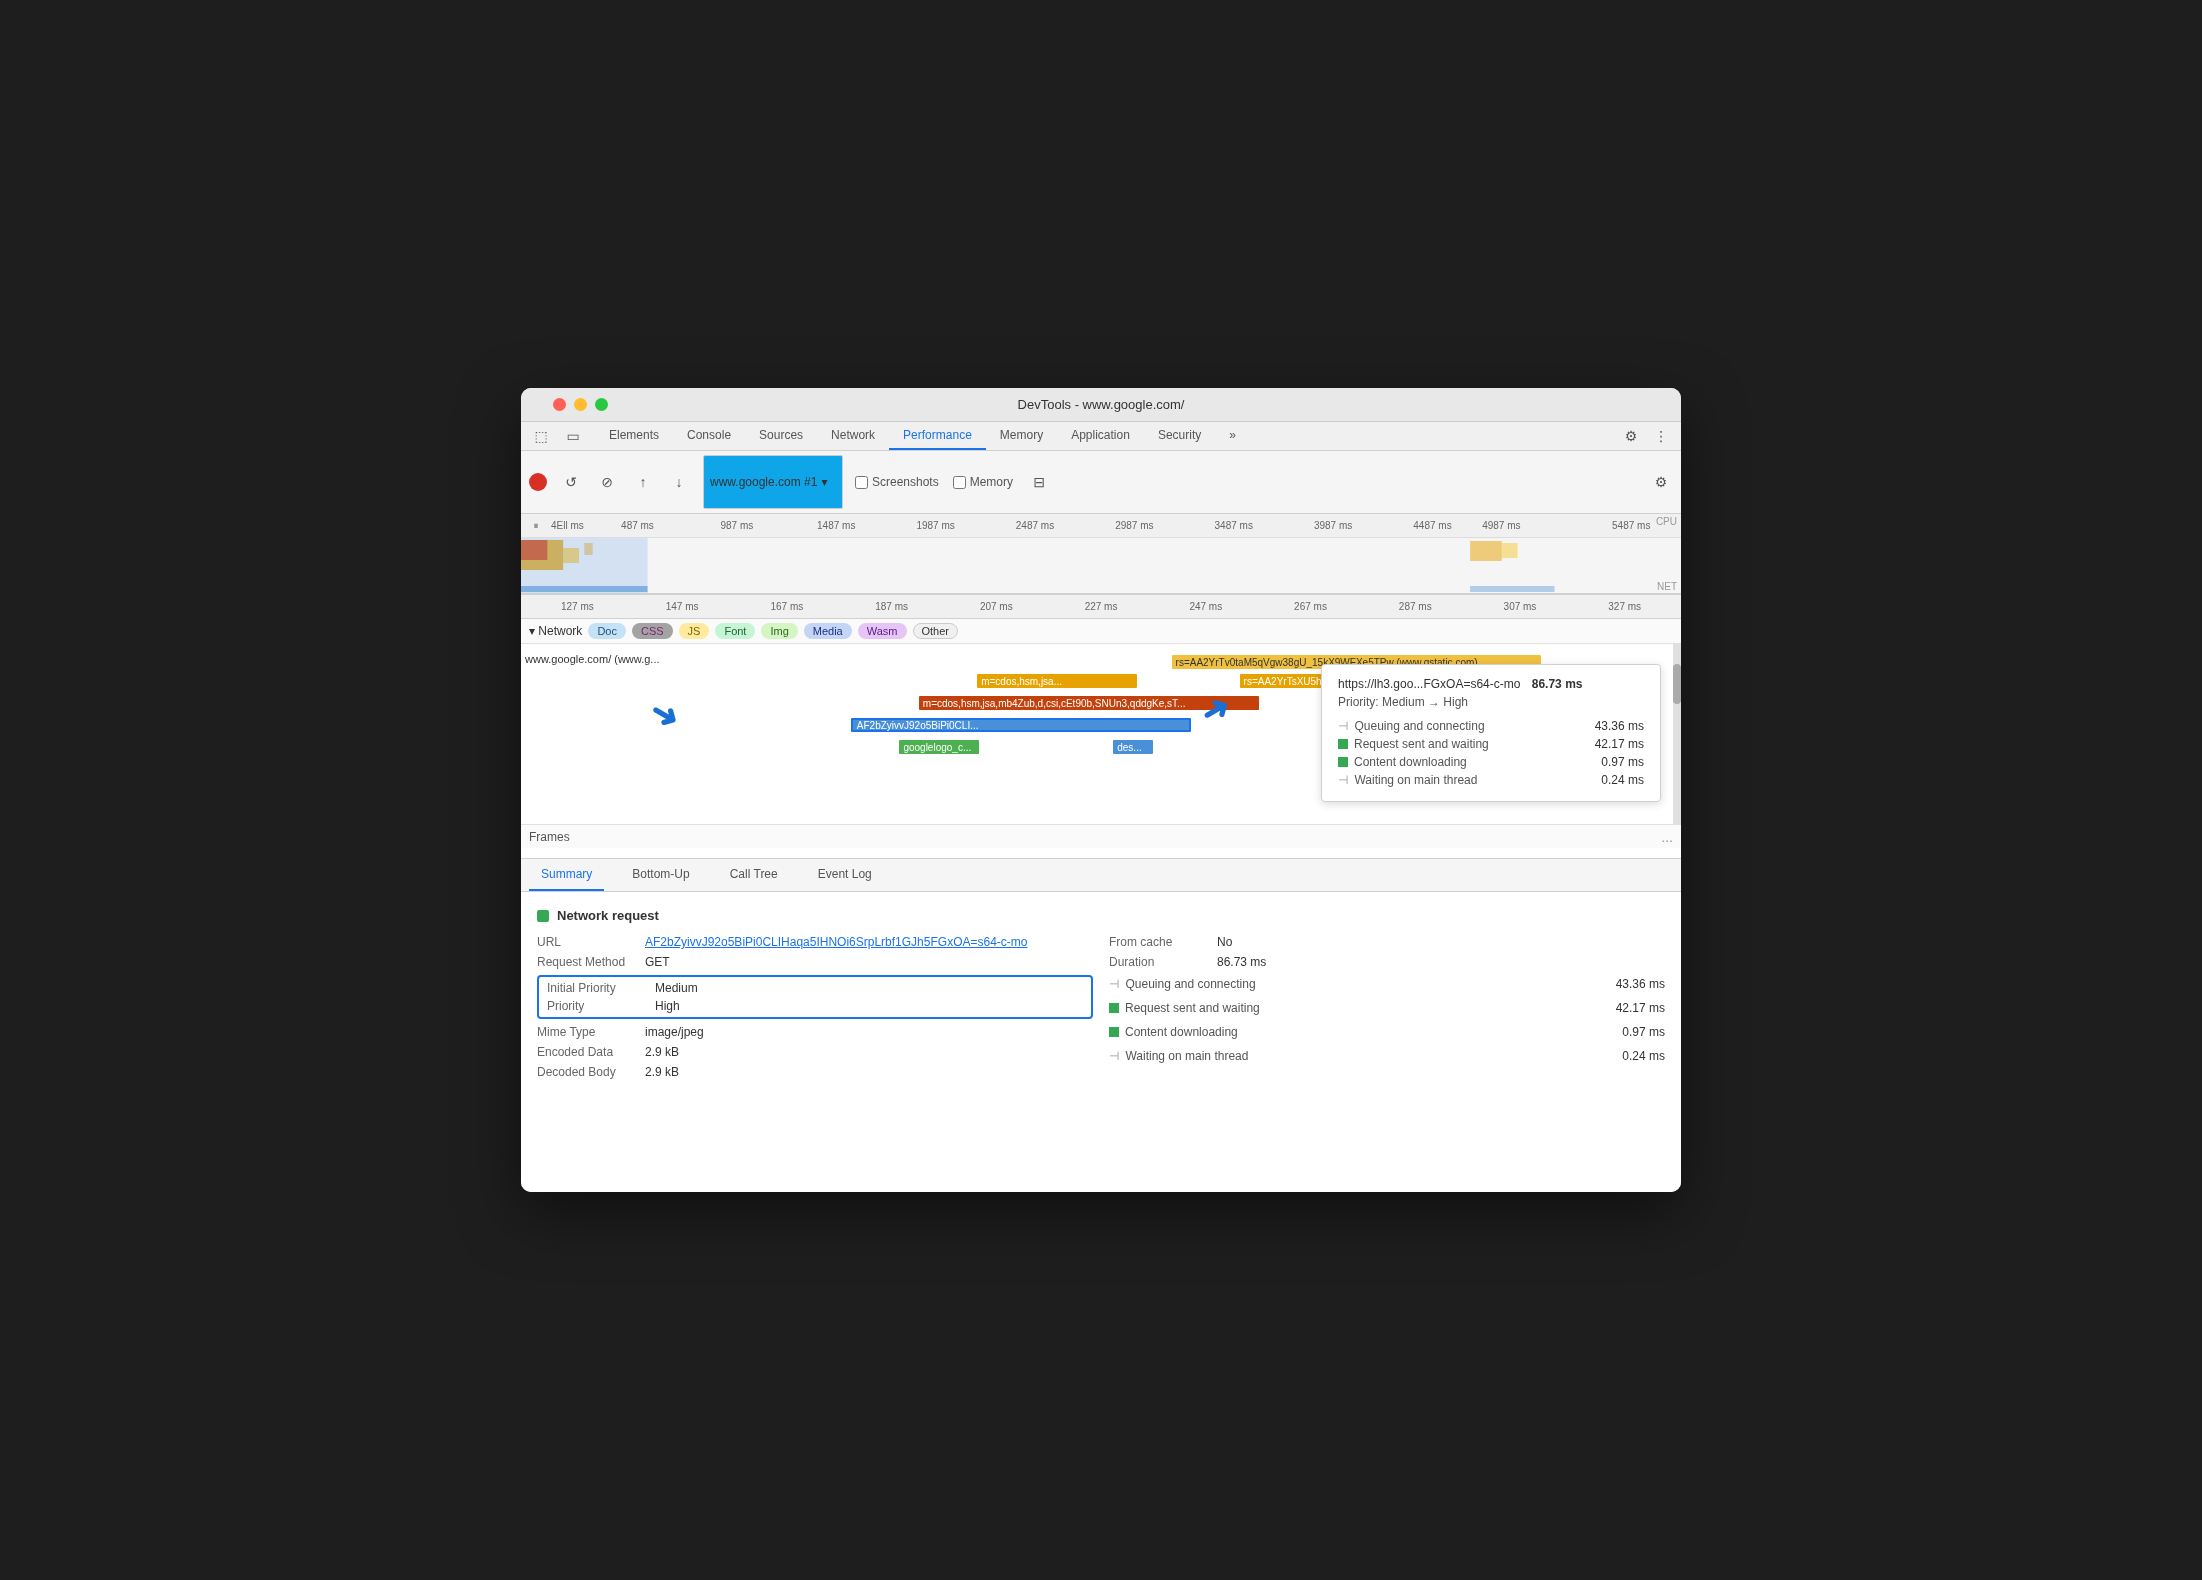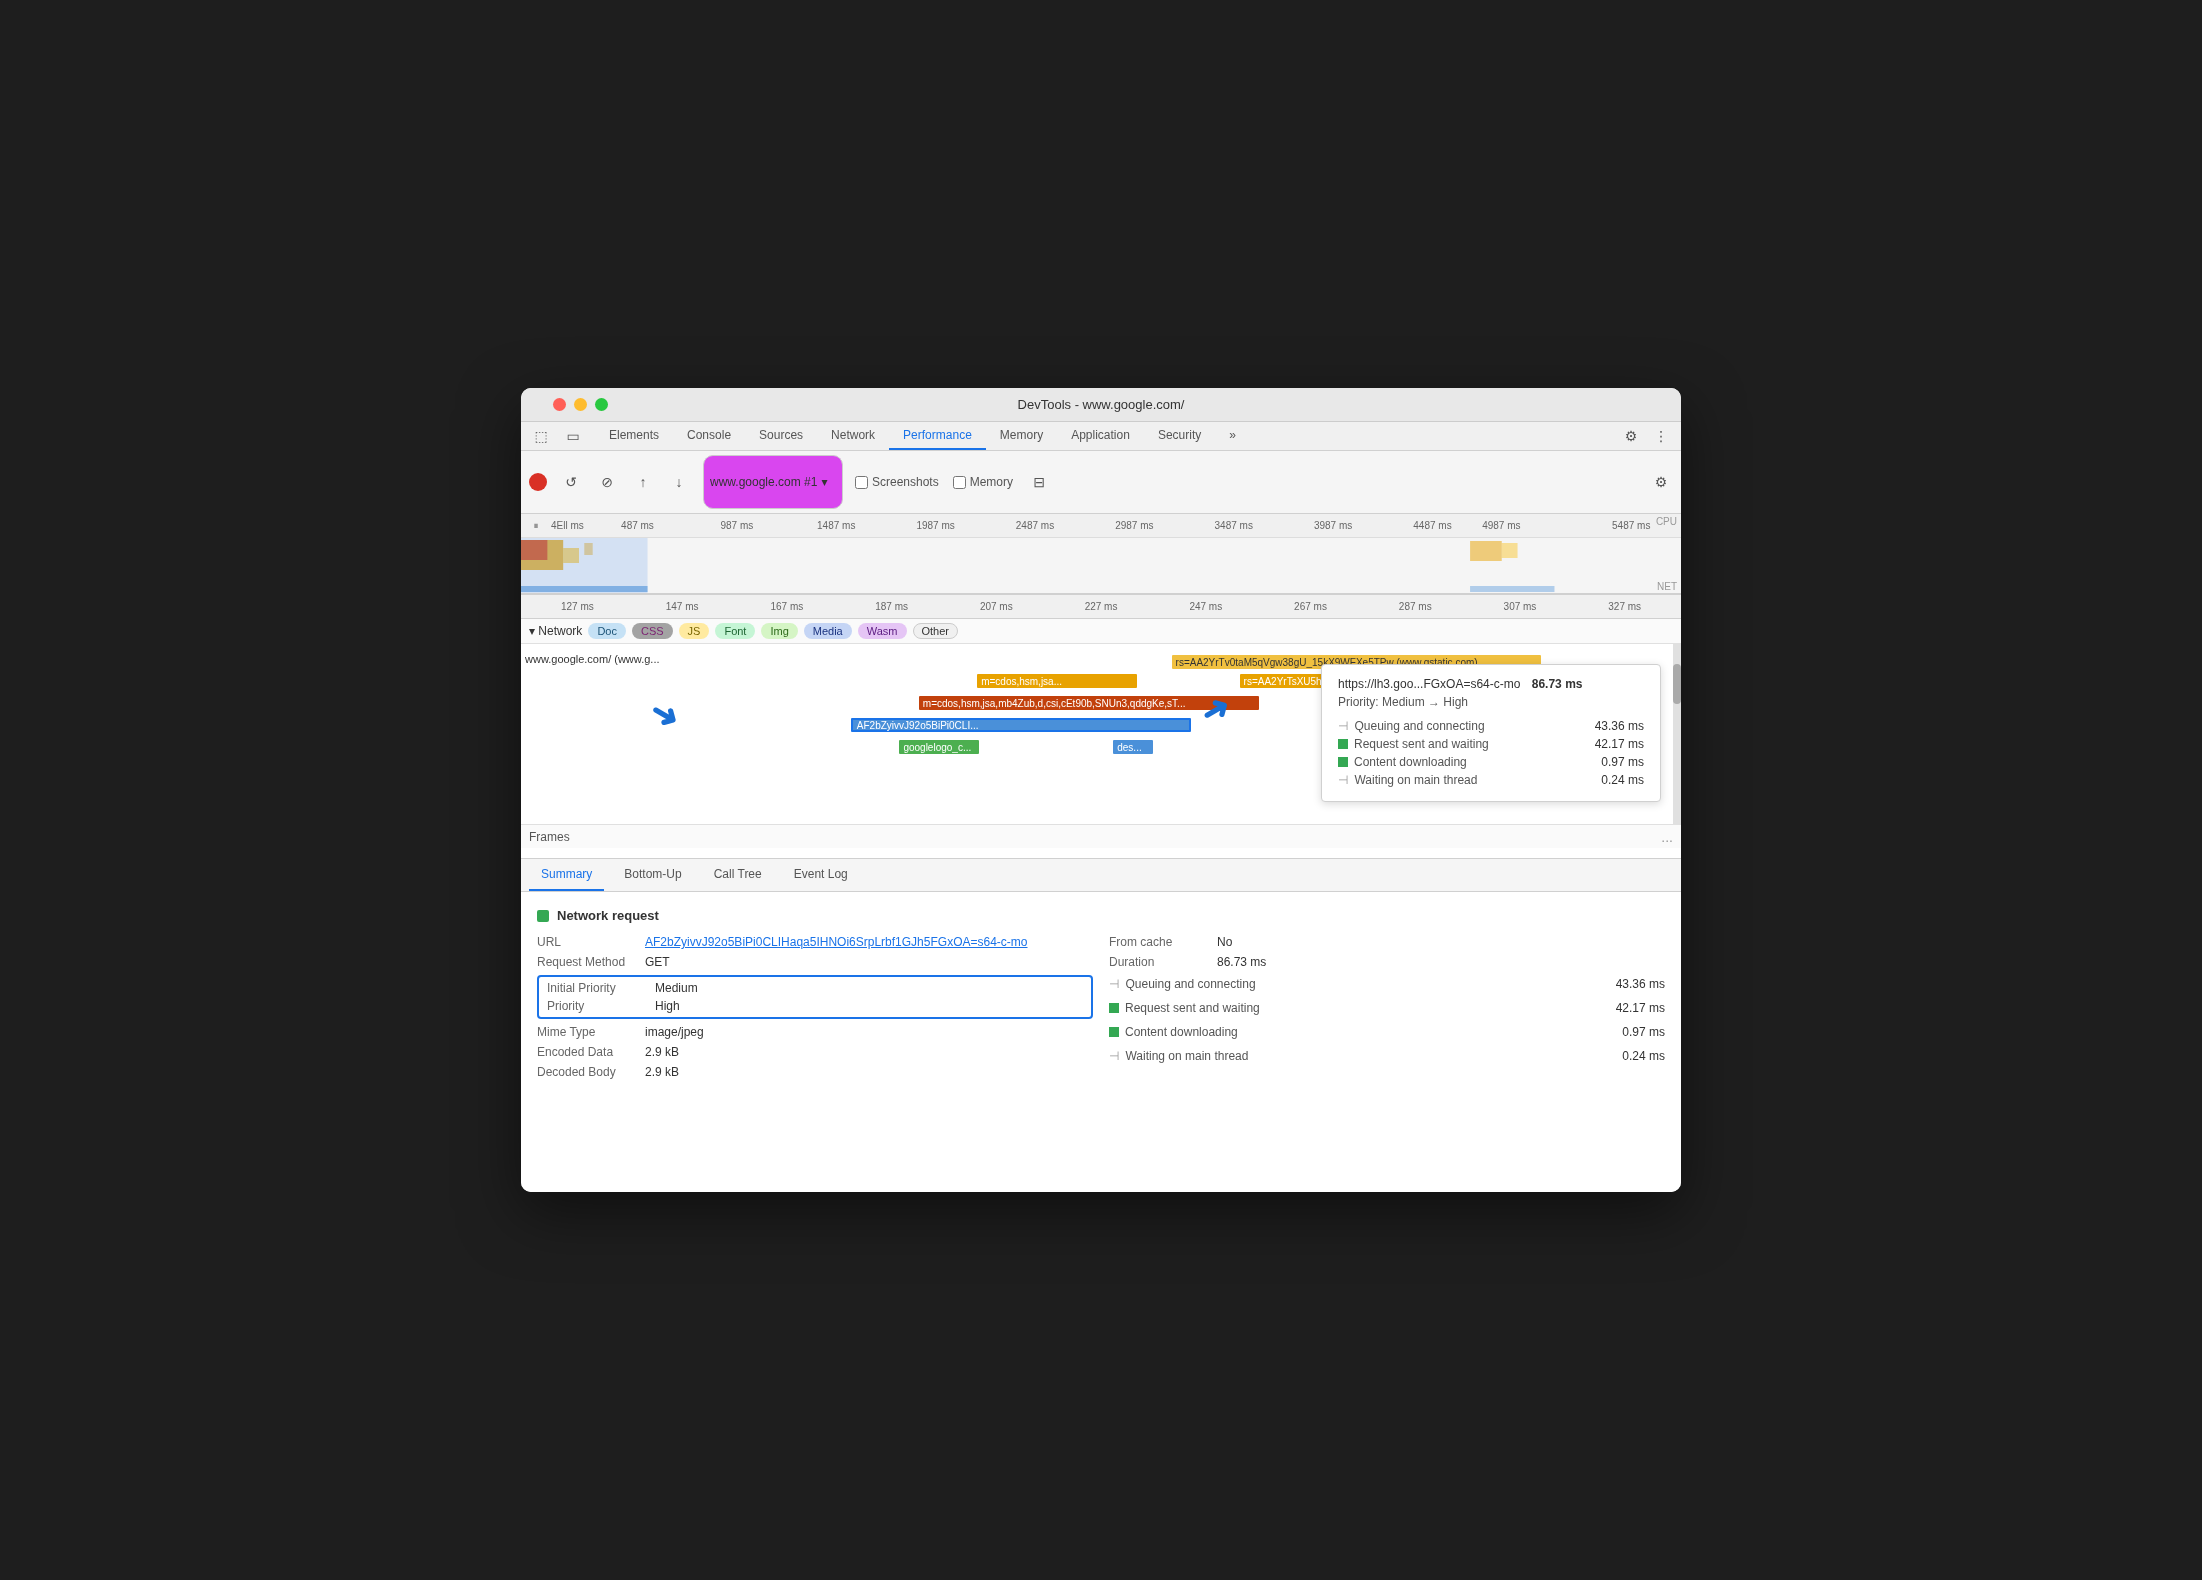--- a/index.html
+++ b/index.html
@@ -99,23 +99,23 @@
       gap: 12px;
     }
     .record-btn {
       width: 18px; height: 18px;
       border-radius: 50%;
       background: #d93025;
       border: none;
       cursor: pointer;
     }
     .url-selector {
-      background: #d946ef;
+      background: #0ea5e9;
       border: 1px solid #ccc;
-      border-radius: 10px;
+      border-radius: 2px;
       padding: 19px 6px;
       font-size: 12px;
       color: #333;
       display: flex;
       align-items: center;
       gap: 4px;
       cursor: pointer;
       min-width: 140px;
     }
     .checkbox-group {
@@ -276,21 +276,21 @@
       background: #fafafa;
       border-top: 1px solid #e0e0e0;
       display: flex;
       align-items: center;
       padding: 0 8px;
       font-size: 12px;
       color: #555;
     }
     .panel-tabs {
       display: flex;
-      gap: 8px;
+      gap: 16px;
       border-bottom: 1px solid #d0d0d0;
       background: #f5f5f5;
       padding: 0 8px;
     }
     .panel-tab {
       padding: 8px 12px;
       font-size: 12px;
       color: #555;
       cursor: pointer;
       border-bottom: 2px solid transparent;

